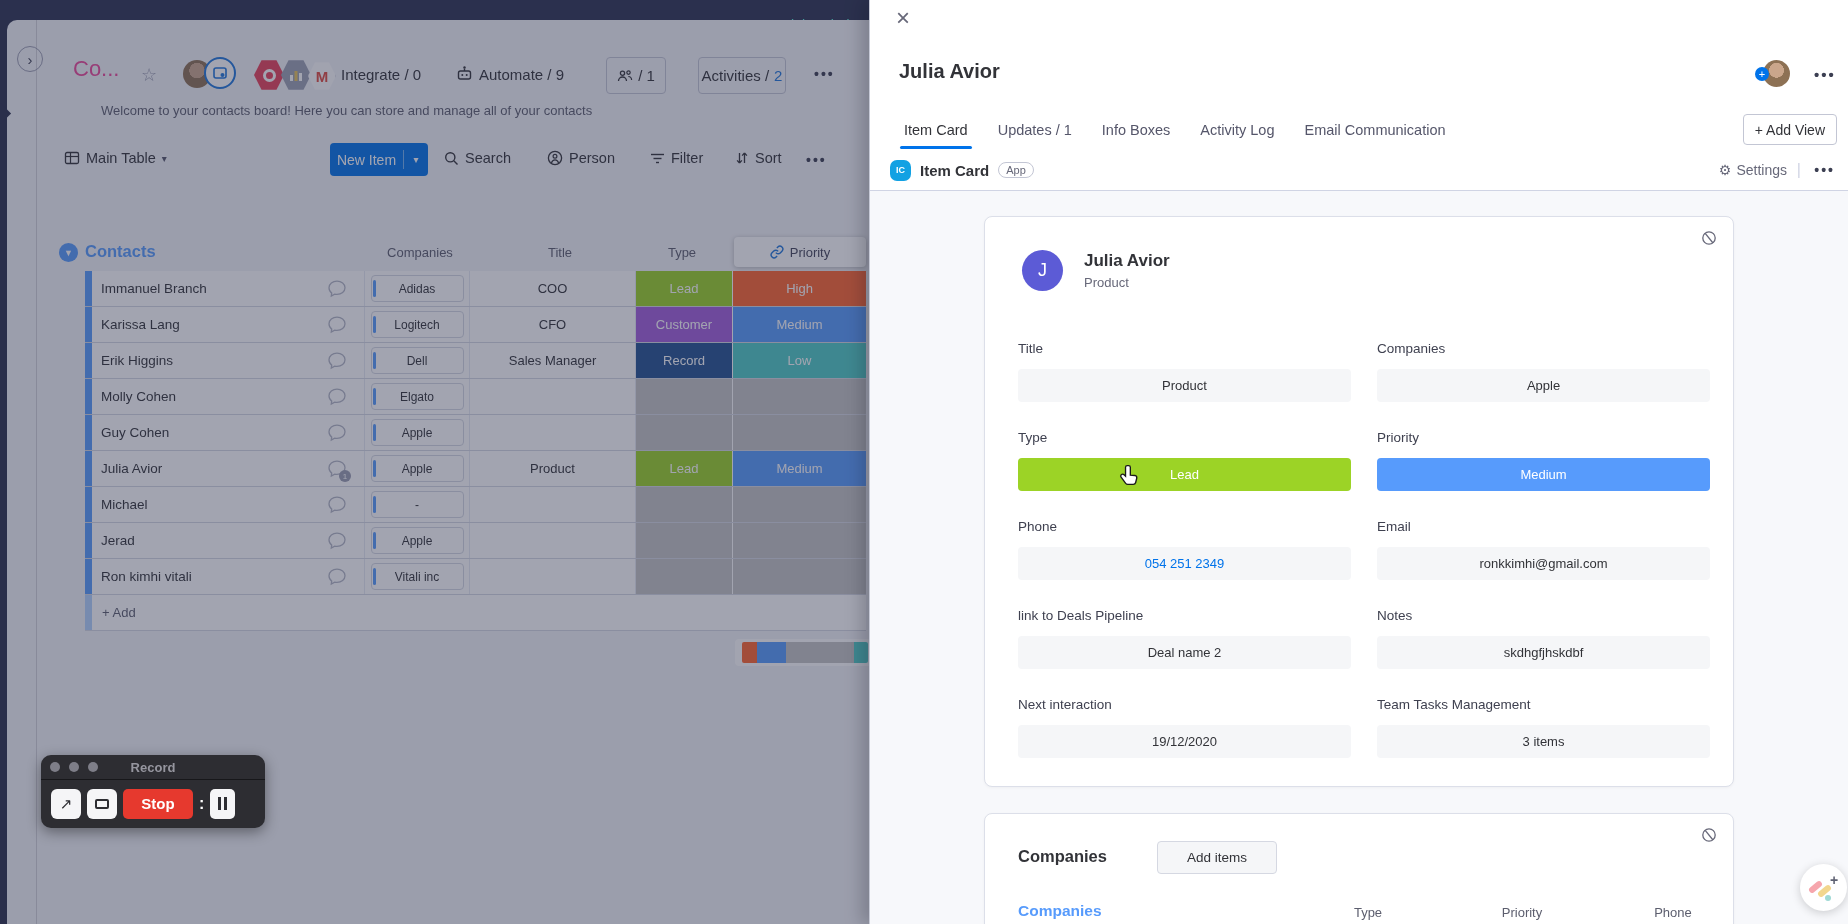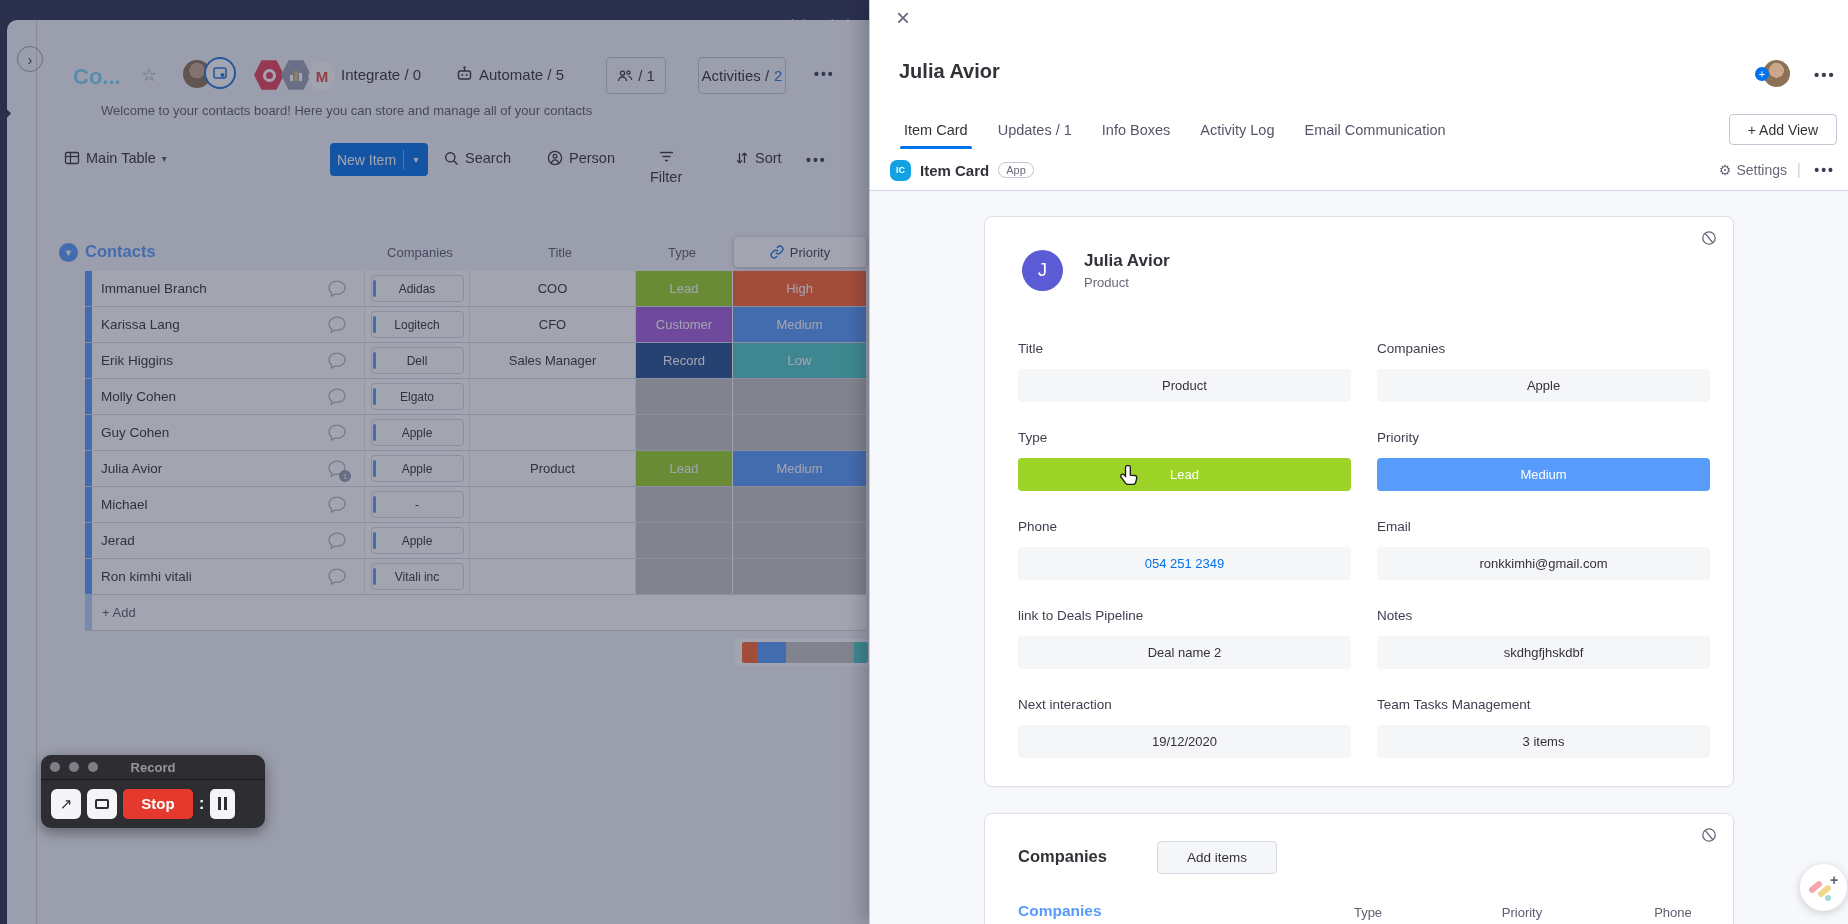--- a/index.html
+++ b/index.html
@@ -12,21 +12,21 @@
   #topbar{position:absolute;left:0;top:0;width:869px;height:20px;background:#2b3150;}
   #topbar span{position:absolute;left:746px;top:17px;font-size:14px;color:#5eead4;white-space:nowrap;}
   #surface{position:absolute;left:7px;top:20px;width:862px;height:904px;background:#f3f4f8;border-top-left-radius:10px;}
   #sidebar-strip{position:absolute;left:0;top:20px;width:7px;height:904px;background:#292f4c;}
   .sidebar-notch{position:absolute;left:-7px;top:106px;width:15px;height:15px;background:#292f4c;transform:rotate(45deg);}
   .vline{position:absolute;left:36px;top:20px;bottom:0;width:1px;background:rgba(103,104,121,.25);}
   #expand-btn{position:absolute;left:17px;top:46px;width:26px;height:26px;border:1px solid #9a9db1;border-radius:50%;
     display:flex;align-items:center;justify-content:center;font-size:15px;color:#3c3f52;background:transparent;}
 
   
-  #board-title{position:absolute;left:73px;top:64px;font-size:22px;font-weight:bold;color:#7dd3fc;}
+  #board-title{position:absolute;left:73px;top:56px;font-size:22px;font-weight:normal;color:#ec4899;}
   #star{position:absolute;left:141px;top:64px;font-size:18px;color:#9a9db1;}
   .avatar{border-radius:50%;background:radial-gradient(circle at 50% 38%,#caa68b 0 34%,#8d7154 35% 100%);}
   #av1{position:absolute;left:183px;top:60px;width:28px;height:28px;}
   #av2{position:absolute;left:204px;top:57px;width:32px;height:32px;border-radius:50%;background:#fff;border:2px solid #1f76db;
     display:flex;align-items:center;justify-content:center;}
   .hex{position:absolute;width:30px;height:32px;clip-path:polygon(25% 4%,75% 4%,100% 50%,75% 96%,25% 96%,0 50%);
     display:flex;align-items:center;justify-content:center;}
   #hex-twilio{left:254px;top:59px;background:#e8415a;}
   #hex-twilio i{width:13px;height:13px;border:3px solid #fff;border-radius:50%;}
   #hex-chart{left:281px;top:59px;background:#9ba0b3;}
@@ -45,21 +45,21 @@
   #board-desc{position:absolute;left:101px;top:103px;font-size:13px;color:#5c5e6e;}
 
   
   .tb{position:absolute;top:150px;display:flex;align-items:center;gap:6px;font-size:14.5px;color:#323338;}
   #view-btn{left:64px;}
   #new-item{position:absolute;left:330px;top:143px;width:98px;height:33px;background:#0073ea;border-radius:4px;
     display:flex;align-items:center;color:#fff;font-size:14px;}
   #new-item .ni-label{flex:1;text-align:center;}
   #new-item .ni-split{width:1px;height:19px;background:rgba(255,255,255,.45);}
   #new-item .ni-caret{width:24px;text-align:center;font-size:10px;}
-  #search-btn{left:444px;} #person-btn{left:547px;} #filter-btn{left:650px;flex-direction:column;} #sort-btn{left:735px;}
+  #search-btn{left:444px;} #person-btn{left:547px;} #filter-btn{left:650px;} #sort-btn{left:735px;}
   #tb-dots{position:absolute;left:806px;top:152px;}
 
   
   #group-collapse{position:absolute;left:59px;top:243px;width:19px;height:19px;border-radius:50%;background:#579bfc;
     display:flex;align-items:center;justify-content:center;color:#fff;font-size:9px;}
   #group-title{position:absolute;left:85px;top:242px;font-size:16.5px;font-weight:600;color:#579bfc;}
   .colhdr{position:absolute;top:245px;font-size:13px;color:#5c5e6e;transform:translateX(-50%);}
   #prio-hdr{position:absolute;left:734px;top:237px;width:132px;height:30px;background:#fff;border-radius:4px;
     box-shadow:0 1px 5px rgba(0,0,0,.25);display:flex;align-items:center;justify-content:center;gap:6px;
     font-size:13px;color:#43455a;}
@@ -112,21 +112,21 @@
   #item-title{position:absolute;left:29px;top:60px;font-size:20px;font-weight:bold;color:#323338;}
   #item-avatar{position:absolute;left:893px;top:60px;width:27px;height:27px;}
   #item-avatar .plus{position:absolute;left:-8px;top:7px;width:14px;height:14px;border-radius:50%;background:#0073ea;
     color:#fff;font-size:11px;display:flex;align-items:center;justify-content:center;}
   #item-dots{position:absolute;left:944px;top:66px;font-size:15px;}
   #tabs{position:absolute;left:34px;top:113px;display:flex;gap:30px;font-size:14.5px;color:#55566a;height:34px;}
   #tabs .tab{position:relative;display:flex;align-items:center;}
   #tabs .tab.active{color:#323338;}
   #tabs .tab.active::after{content:"";position:absolute;left:-4px;right:-4px;bottom:-2px;height:3px;background:#0073ea;border-radius:2px;}
   #add-view{position:absolute;right:11px;top:114px;height:31px;border:1px solid #c3c6d4;border-radius:4px;background:#fff;
-    display:flex;align-items:center;padding:0 18px;font-size:14px;color:#323338;}
+    display:flex;align-items:center;padding:0 11px;font-size:14px;color:#323338;}
   #app-header{position:absolute;left:0;top:150px;width:979px;height:41px;border-bottom:1px solid #d0d4e4;
     display:flex;align-items:center;padding-left:20px;background:#fff;}
   #ic-badge{width:21px;height:21px;border-radius:7px;background:#12a1e3;color:#fff;font-size:9px;font-weight:bold;
     display:flex;align-items:center;justify-content:center;margin-right:9px;}
   #app-title{font-size:15px;font-weight:bold;}
   #app-tag{margin-left:9px;border:1px solid #c3c6d4;border-radius:9px;padding:1px 7px;font-size:11px;color:#676879;}
   #settings{position:absolute;right:62px;display:flex;align-items:center;gap:5px;color:#676879;font-size:14px;}
   #app-sep{position:absolute;right:48px;color:#d0d4e4;font-size:16px;}
   #app-dots{position:absolute;right:14px;}
   #panel-body{position:absolute;left:0;top:191px;width:979px;height:733px;background:#f7f8fb;}
@@ -206,21 +206,21 @@
     <div id="integrate-lbl">Integrate / 0</div>
     <div id="robot-icon">
       <svg width="17" height="17" viewBox="0 0 17 17">
         <rect x="2.5" y="6" width="12" height="8" rx="2" fill="none" stroke="#323338" stroke-width="1.4"></rect>
         <circle cx="6.3" cy="10" r="1" fill="#323338"></circle>
           <circle cx="10.7" cy="10" r="1" fill="#323338"></circle>
         <line x1="8.5" y1="6" x2="8.5" y2="3.4" stroke="#323338" stroke-width="1.4"></line>
         <circle cx="8.5" cy="2.4" r="1.2" fill="#323338"></circle>
       </svg>
     </div>
-    <div id="automate-lbl">Automate / 5</div>
+    <div id="automate-lbl">Automate / 9</div>
     <div id="invite-btn" class="hdr-btn">
       <svg width="16" height="14" viewBox="0 0 16 14">
         <circle cx="5.5" cy="4.2" r="2.1" fill="none" stroke="#323338" stroke-width="1.3"></circle>
         <path d="M1.5 12c0-2.3 1.8-4 4-4s4 1.7 4 4" fill="none" stroke="#323338" stroke-width="1.3"></path>
         <circle cx="11.5" cy="3.6" r="1.7" fill="none" stroke="#323338" stroke-width="1.2"></circle>
         <path d="M11.3 7.5c2 .1 3.3 1.6 3.3 3.6" fill="none" stroke="#323338" stroke-width="1.2"></path>
       </svg>
       <span>/ 1</span>
     </div>
     <div id="activities-btn" class="hdr-btn">

